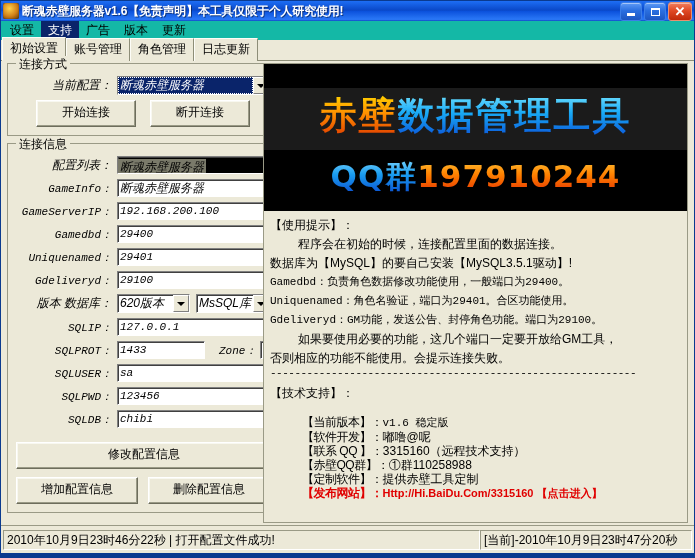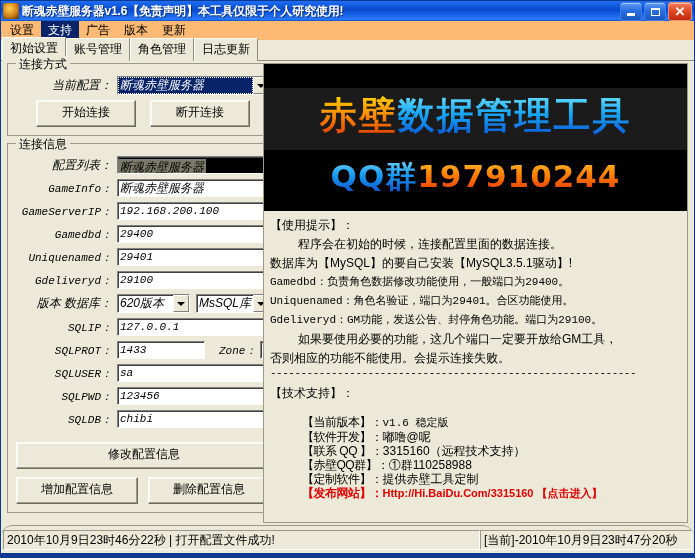--- a/index.html
+++ b/index.html
@@ -63,21 +63,21 @@
     background: linear-gradient(to bottom, #f07e5e 0%, #e04a25 45%, #c02a0a 100%);
     border-color: #e8906f;
   }
   .win-btn .glyph-min { display:block; width:8px; height:3px; background:#fff; margin-top:6px; }
   .win-btn .glyph-max { display:block; width:9px; height:8px; border:1px solid #fff; border-top-width:2px; box-sizing:border-box; }
   .win-btn .glyph-close { font-size: 13px; line-height: 13px; font-family:"Liberation Sans",sans-serif; }
 
   
   .menubar {
     height: 19px;
-    background: #fdba74;
+    background: #14b8a6;
     display: flex; align-items: center;
     padding-left: 2px;
     font-size: 12px;
     color: #000;
   }
   .menu-item {
     padding: 1px 7px 2px 7px;
     white-space: nowrap;
   }
   .menu-item.active {
@@ -358,21 +358,21 @@
   .sup-line.red .val { font-family: Liberation Sans, sans-serif; font-size: 11px; font-weight: bold; }
 
   
   .statusbar {
     position: absolute;
     left: 0; right: 0; bottom: 0;
     height: 32px;
     background: #ece9d8;
     border-top: 1px solid #9a9a86;
     box-sizing: border-box;
-    display: flex; align-items: center; border-radius: 12px;
+    display: flex; align-items: center;
   }
   .status-strip {
     position: absolute; left: 2px; right: 2px; top: 4px; height: 20px;
     display: flex;
   }
   .status-cell {
     border: 1px solid;
     border-color: #9a9a86 #ffffff #ffffff #9a9a86;
     font-size: 12px;
     line-height: 18px;

